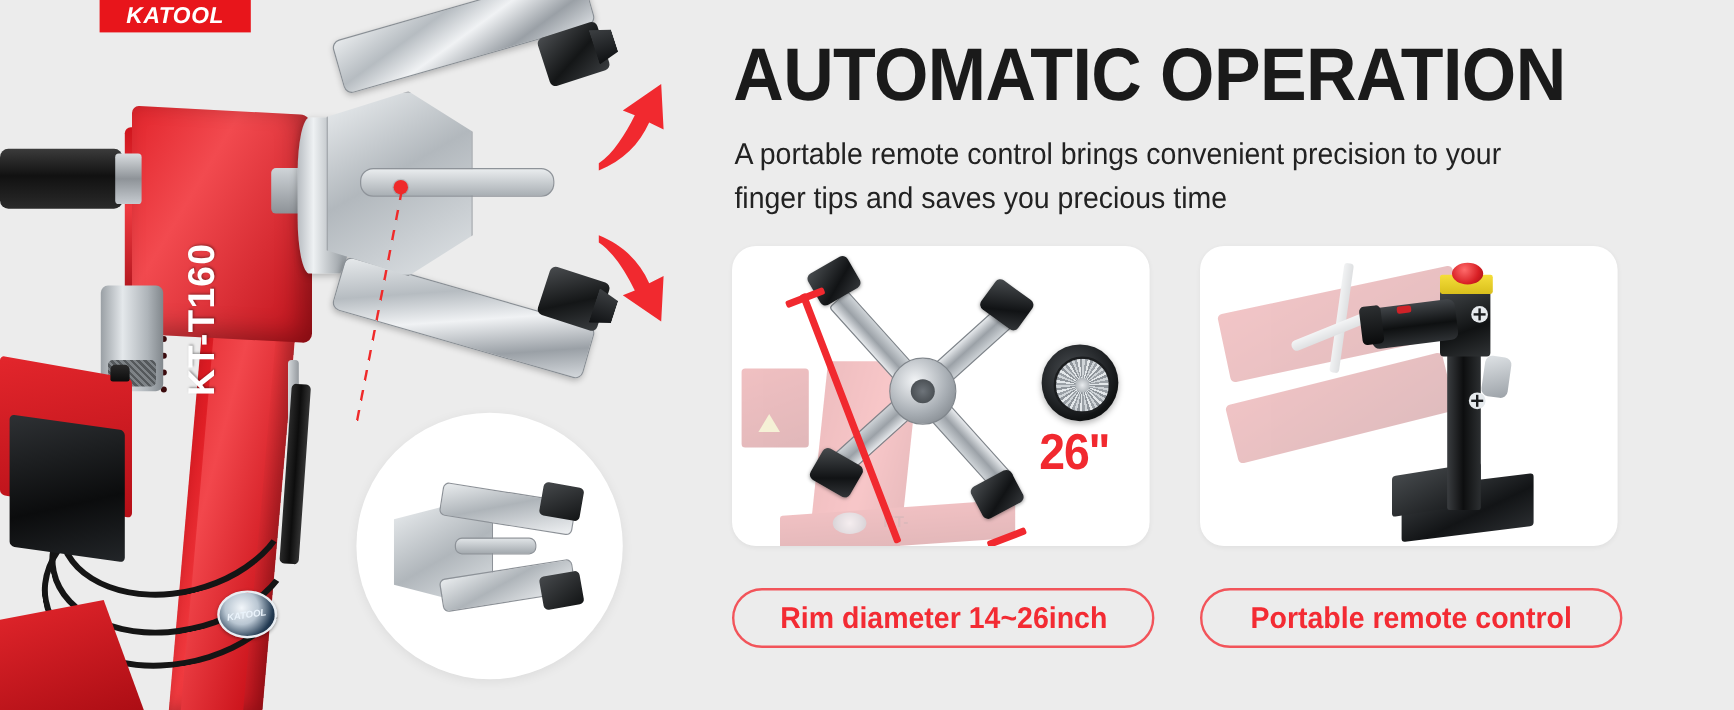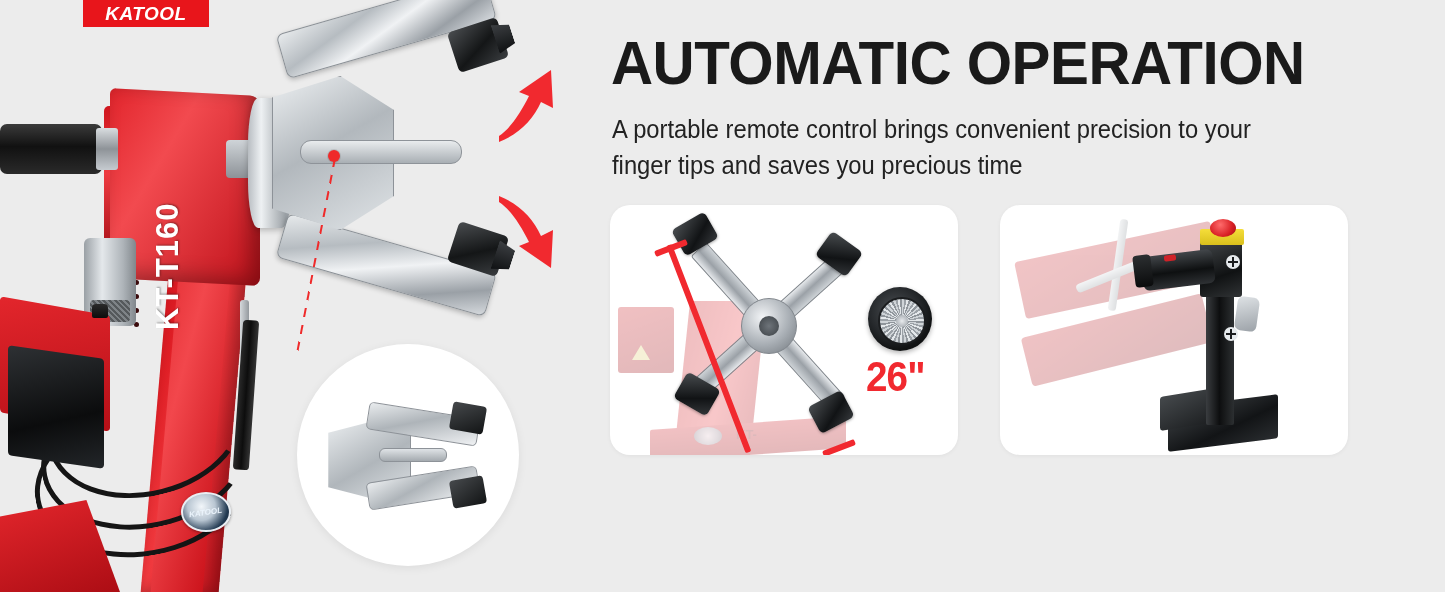--- a/index.html
+++ b/index.html
@@ -538,16 +538,22 @@
         <div class="remote-body"></div>
         <div class="remote-cap"></div>
         <div class="remote-led"></div>
         <div class="estop-plate"></div>
         <div class="estop-btn"></div>
         <div class="ped-lamp"></div>
         <div class="ped-mark pm-1"></div>
         <div class="ped-mark pm-2"></div>
       </div>
 
+      <div class="pill pill-1">
+        <span>Rim diameter 14~26inch</span>
+      </div>
+      <div class="pill pill-2">
+        <span>Portable remote control</span>
+      </div>
 
     </div>
   </div>
 </div>
 
 </body></html>

